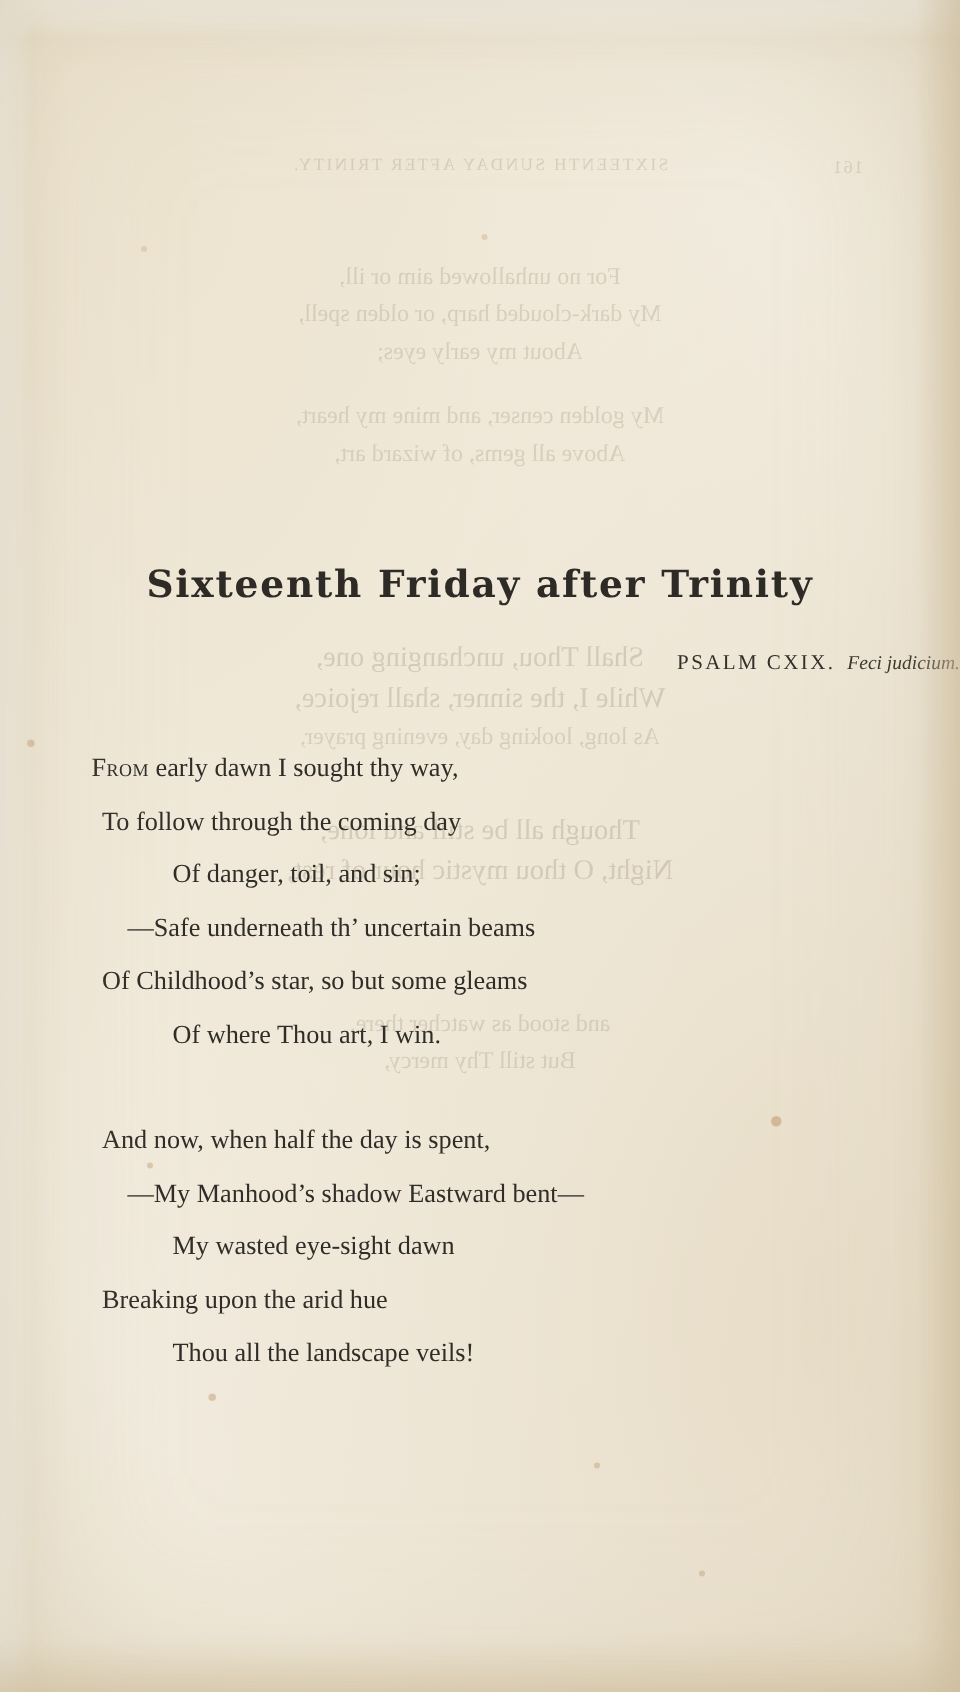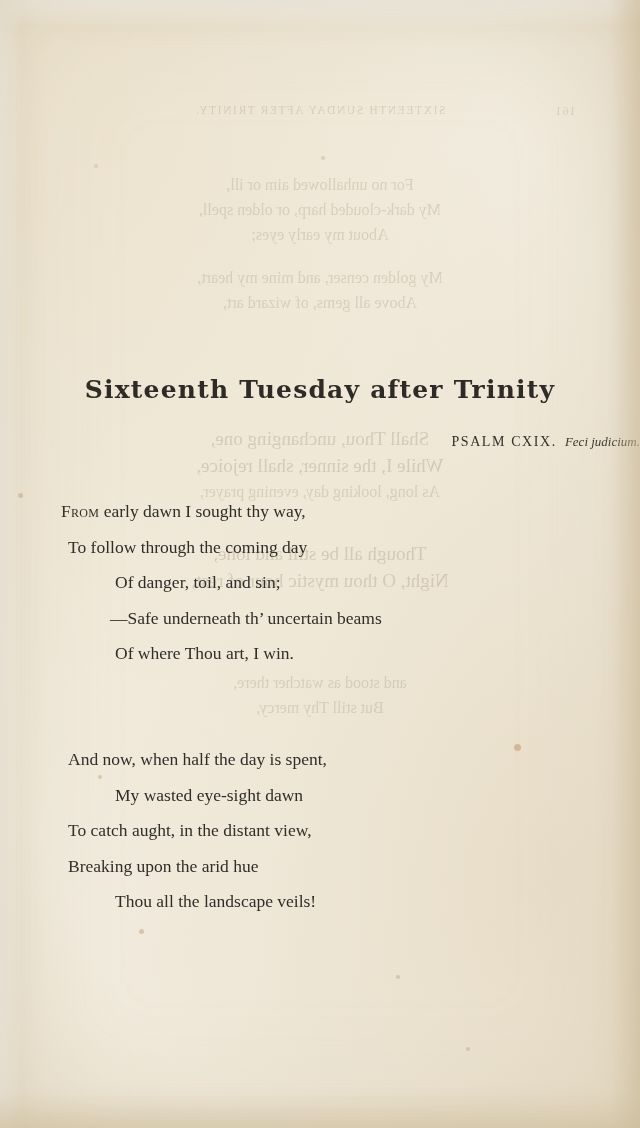--- a/index.html
+++ b/index.html
@@ -139,21 +139,21 @@
   .stanza-2 { top: 742px; }
   .line {
     font-size: 17.5px;
     line-height: 35.5px;
     white-space: pre;
     color: #302d28;
   }
   .indent-0 { padding-left: 61px; }
   .indent-1 { padding-left: 68px; }
   .indent-2 { padding-left: 115px; }
-  .indent-3 { padding-left: 110px; }
+  .indent-3 { padding-left: 85px; }
   .smallcap-first {
     font-variant: small-caps;
     font-size: 17.5px;
     letter-spacing: 0.3px;
   }
 
   
   .spot {
     position: absolute;
     border-radius: 50%;
@@ -193,39 +193,40 @@
     <div class="bleed-line">But still Thy mercy,</div>
   </div>
 
   <div class="bleed" style="top:104px; left:auto; right:40px; width:70px; font-size:12px; letter-spacing:1px;">
     <span>161</span>
   </div>
 
   <div class="content">
 
     <h1 class="title">
-      <span class="fraktur">Sixteenth Tuesday after Trinity</span>
+      <span class="fraktur">Sixteenth Friday after Trinity</span>
     </h1>
 
     <div class="subtitle">
       <span class="psalm">PSALM CXIX.</span><span class="latin">Feci judicium.</span>
     </div>
 
     <div class="stanza stanza-1">
       <div class="line indent-0"><span class="smallcap-first">From</span><span> early dawn I sought thy way,</span></div>
       <div class="line indent-1">To follow through the coming day</div>
       <div class="line indent-2">Of danger, toil, and sin;</div>
       <div class="line indent-3">—Safe underneath th’ uncertain beams</div>
+      <div class="line indent-1">Of Childhood’s star, so but some gleams</div>
       <div class="line indent-2">Of where Thou art, I win.</div>
     </div>
 
     <div class="stanza stanza-2">
       <div class="line indent-1">And now, when half the day is spent,</div>
+      <div class="line indent-3">—My Manhood’s shadow Eastward bent—</div>
       <div class="line indent-2">My wasted eye-sight dawn</div>
-      <div class="line indent-1">To catch aught, in the distant view,</div>
       <div class="line indent-1">Breaking upon the arid hue</div>
       <div class="line indent-2">Thou all the landscape veils!</div>
     </div>
   </div>
 
   <div class="spot" style="left:18px;  top:493px;  width:5px;  height:5px;  background:rgba(172,120,70,0.35);"></div>
   <div class="spot" style="left:98px;  top:775px;  width:4px;  height:4px;  background:rgba(168,118,68,0.30);"></div>
   <div class="spot" style="left:514px; top:744px;  width:7px;  height:7px;  background:rgba(176,122,66,0.38);"></div>
   <div class="spot" style="left:139px; top:929px;  width:5px;  height:5px;  background:rgba(170,118,66,0.32);"></div>
   <div class="spot" style="left:396px; top:975px;  width:4px;  height:4px;  background:rgba(170,118,66,0.28);"></div>

